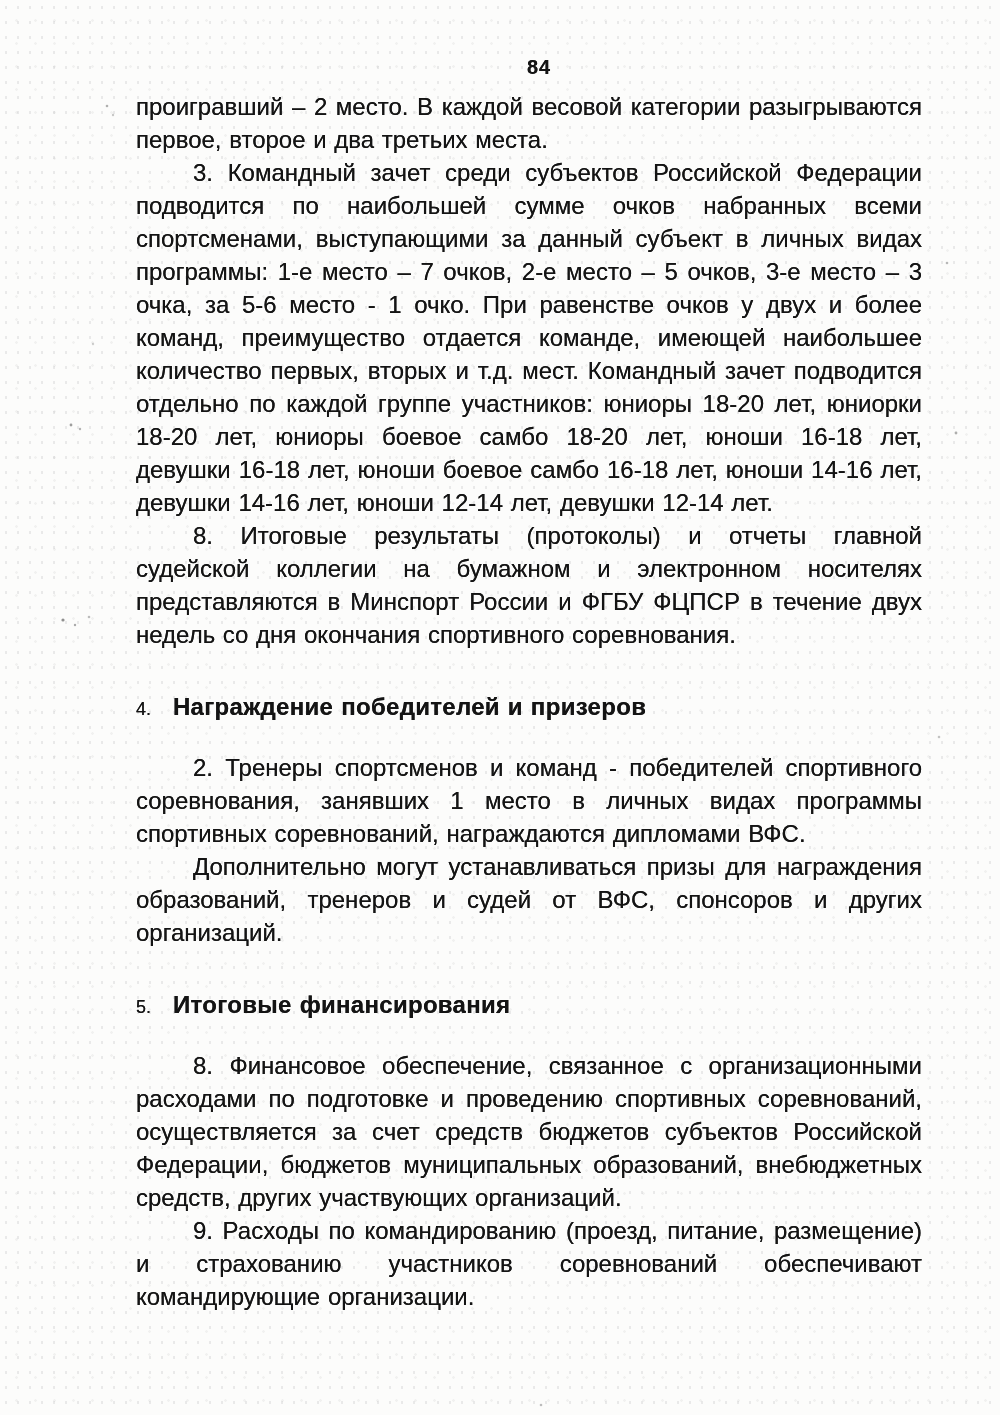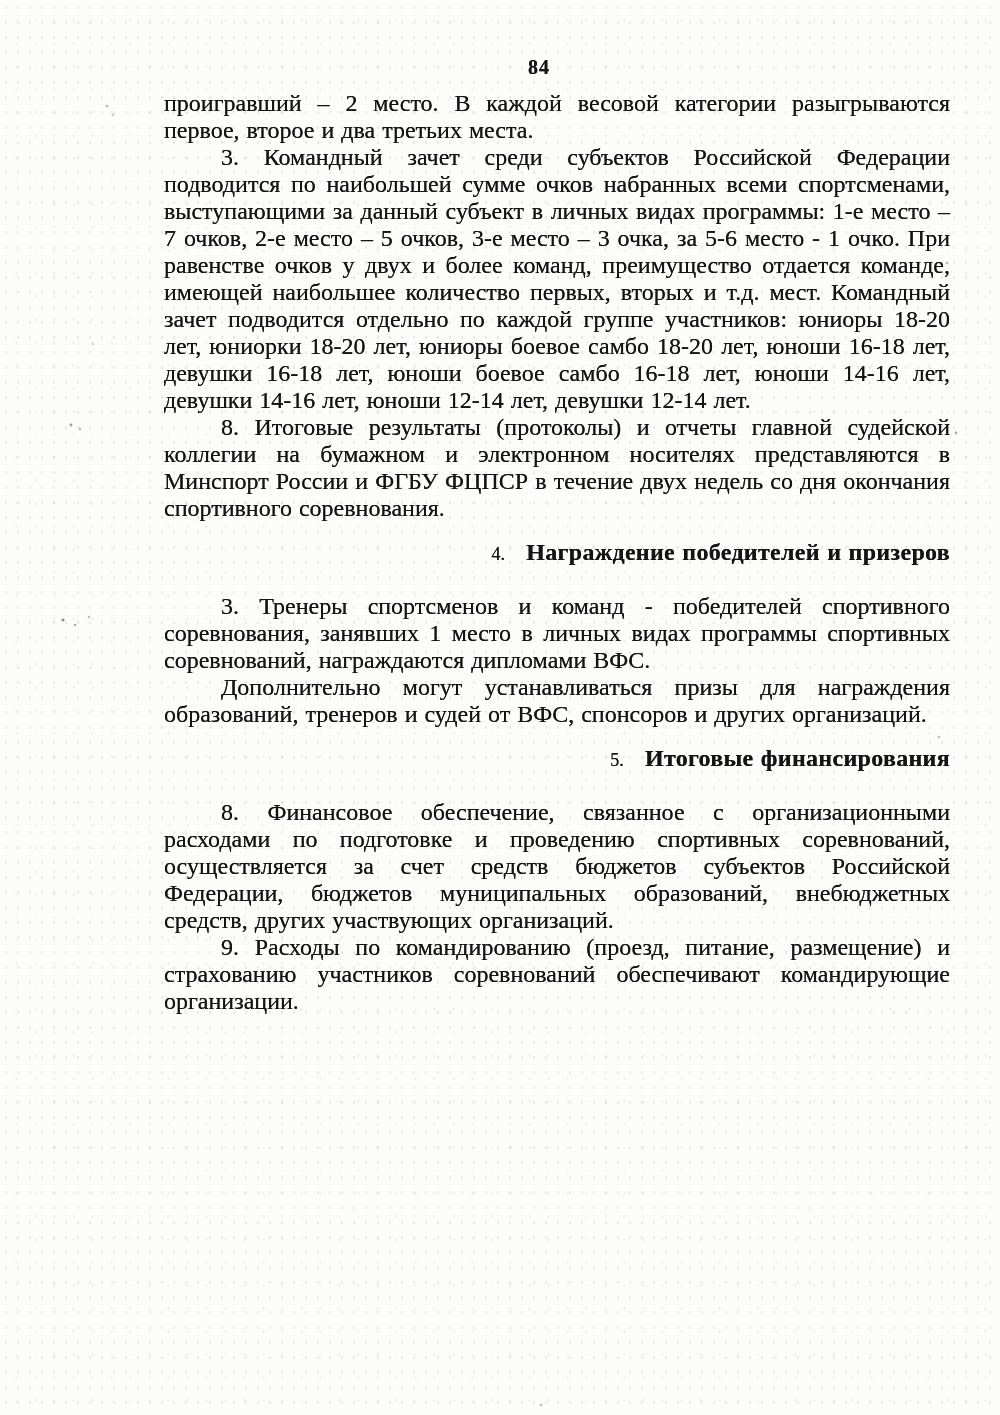--- a/index.html
+++ b/index.html
@@ -7,21 +7,21 @@
     padding: 0;
     background: #e9e9e7;
   }
   .page {
     position: relative;
     width: 1000px;
     height: 1415px;
     margin: 0 auto;
     background: #fcfcfb;
     overflow: hidden;
-    font-family: Liberation Serif, serif;
+    font-family: Liberation Sans, sans-serif;
     color: #141414;
   }
   
   .noise-a {
     position: absolute; inset: 0;
     background-image: radial-gradient(rgba(110,110,110,0.13) 1px, transparent 1.3px);
     background-size: 12px 15px;
     pointer-events: none;
   }
   .noise-b {
@@ -60,38 +60,38 @@
     width: 786px;
     text-align: center;
     font-size: 20px;
     font-weight: bold;
     letter-spacing: 1px;
     text-shadow: 0 0 0.5px rgba(20,20,20,0.8);
   }
   .doc-body {
     position: absolute;
     top: 90px;
-    left: 164px;
+    left: 136px;
     width: 786px;
     font-size: 24px;
-    line-height: 27px;
+    line-height: 33px;
     text-align: justify;
     text-shadow: 0 0 0.55px rgba(15,15,15,0.85);
     word-spacing: 1px;
   }
   .para {
     margin: 0;
     text-indent: 57px;
   }
   .para.no-indent {
     text-indent: 0;
   }
   .heading {
-    margin: 17px 0 25px;
-    text-align: right;
+    margin: 39px 0 25px;
+    text-align: left;
     font-size: 24px;
     font-weight: bold;
     text-indent: 0;
     letter-spacing: 0.3px;
   }
   .heading .h-num {
     font-size: 18px;
     font-weight: normal;
     margin-right: 14px;
     letter-spacing: 0;
@@ -115,21 +115,21 @@
     <p class="para">3. Командный зачет среди субъектов Российской Федерации подводится по наибольшей сумме очков набранных всеми спортсменами, выступающими за данный субъект в личных видах программы: 1-е место – 7 очков, 2-е место – 5 очков, 3-е место – 3 очка, за 5-6 место - 1 очко. При равенстве очков у двух и более команд, преимущество отдается команде, имеющей наибольшее количество первых, вторых и т.д. мест. Командный зачет подводится отдельно по каждой группе участников: юниоры 18-20 лет, юниорки 18-20 лет, юниоры боевое самбо 18-20 лет, юноши 16-18 лет, девушки 16-18 лет, юноши боевое самбо 16-18 лет, юноши 14-16 лет, девушки 14-16 лет, юноши 12-14 лет, девушки 12-14 лет.</p>
 
     <p class="para">8. Итоговые результаты (протоколы) и отчеты главной судейской коллегии на бумажном и электронном носителях представляются в Минспорт России и ФГБУ ФЦПСР в течение двух недель со дня окончания спортивного соревнования.</p>
 
     <h2 class="heading">
       <span class="h-num">4.</span>
       <span class="h-title">Награждение победителей и призеров</span>
     </h2>
 
 
-    <p class="para">3. Тренеры спортсменов и команд - победителей спортивного соревнования, занявших 1 место в личных видах программы спортивных соревнований, награждаются дипломами ВФС.</p>
+    <p class="para">2. Тренеры спортсменов и команд - победителей спортивного соревнования, занявших 1 место в личных видах программы спортивных соревнований, награждаются дипломами ВФС.</p>
 
     <p class="para">Дополнительно могут устанавливаться призы для награждения образований, тренеров и судей от ВФС, спонсоров и других организаций.</p>
 
     <h2 class="heading">
       <span class="h-num">5.</span>
       <span class="h-title">Итоговые финансирования</span>
     </h2>
 
     <p class="para">8. Финансовое обеспечение, связанное с организационными расходами по подготовке и проведению спортивных соревнований, осуществляется за счет средств бюджетов субъектов Российской Федерации, бюджетов муниципальных образований, внебюджетных средств, других участвующих организаций.</p>
 

